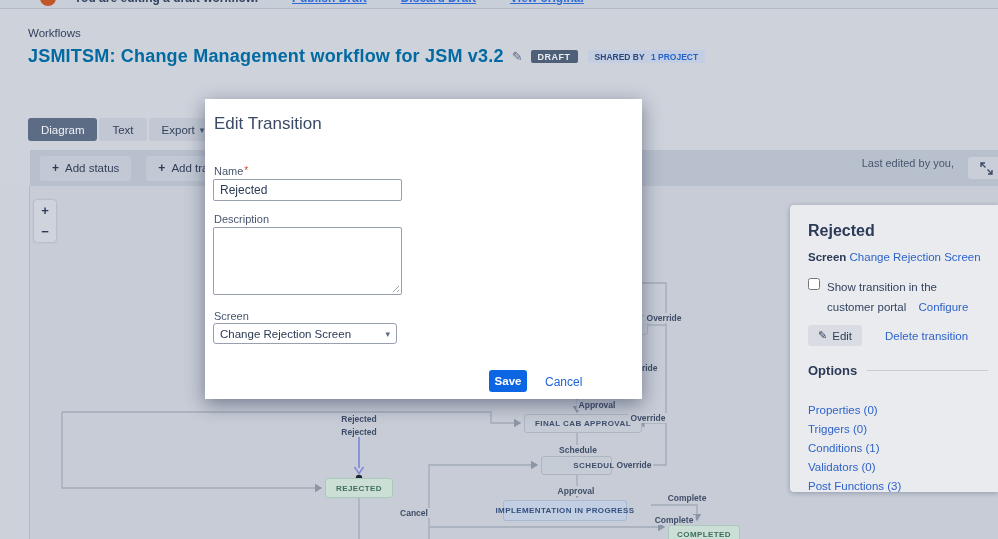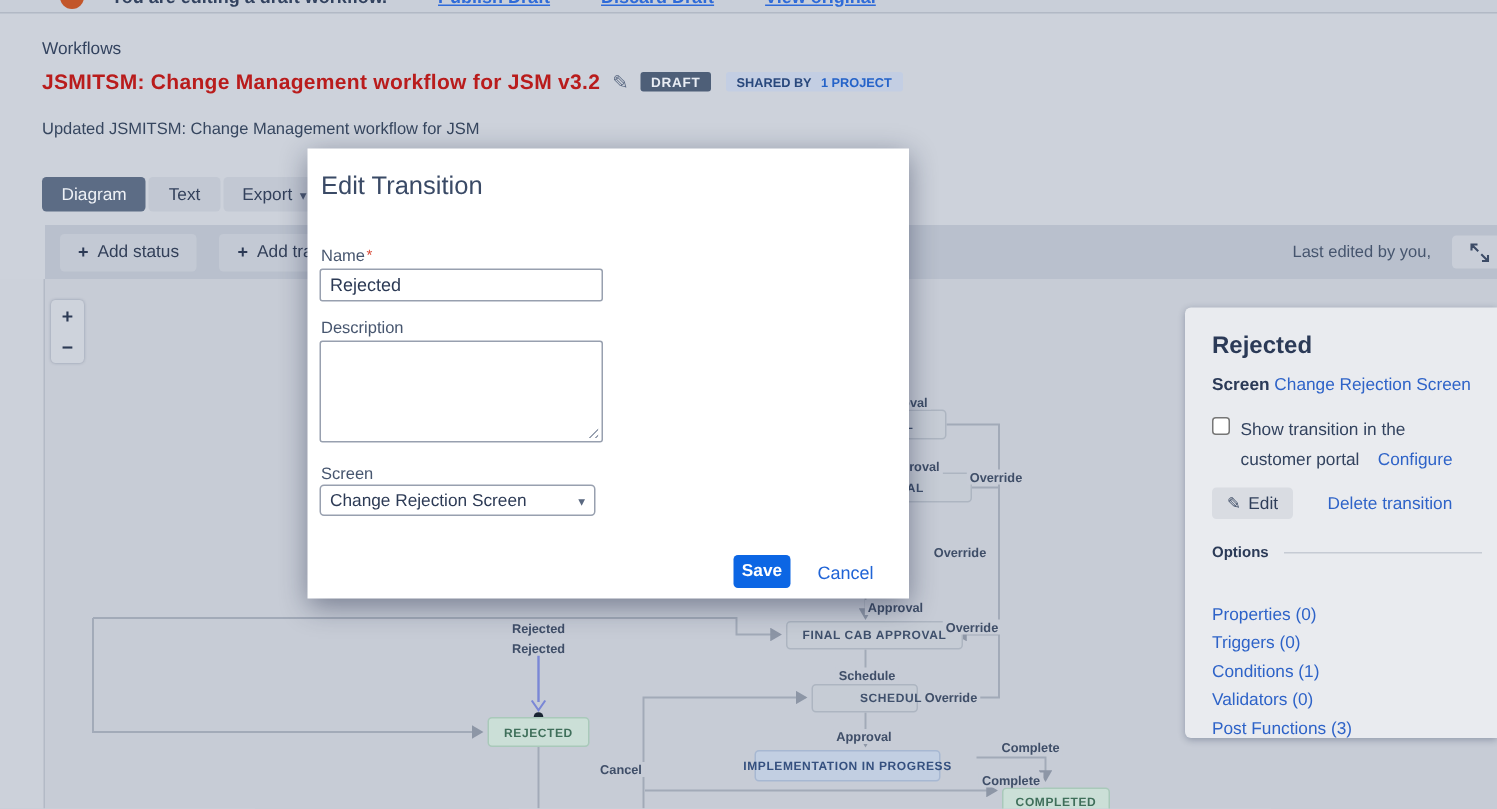--- a/index.html
+++ b/index.html
@@ -10,40 +10,40 @@
   
   .banner { position:absolute; left:0; top:0; width:998px; height:9px; background:#c9cfd9; border-bottom:1px solid #b2b9c5; overflow:hidden; }
   .banner-inner { position:absolute; left:0; top:-13px; height:22px; display:flex; align-items:center; white-space:nowrap; }
   .avatar { width:16px; height:16px; border-radius:50%; background:#c2562a; margin-left:40px; }
   .banner-text { margin-left:18px; font-size:12px; font-weight:bold; color:#32425f; }
   .banner-link { margin-left:34px; font-size:12px; font-weight:bold; color:#2f6bd9; text-decoration:underline; cursor:pointer; }
 
   
   .breadcrumb { position:absolute; left:28px; top:27px; font-size:11.5px; color:#33435f; cursor:pointer; }
   .title-row { position:absolute; left:28px; top:46px; display:flex; align-items:center; }
-  .page-title { font-size:14px; font-weight:bold; color:#b91c1c; letter-spacing:0.2px; }
+  .page-title { font-size:18px; font-weight:bold; color:#0369a1; letter-spacing:0.2px; }
   .pencil-sm { font-size:13px; color:#5c6b84; margin-left:8px; cursor:pointer; }
   .draft-badge { margin-left:8px; background:#4e5f78; color:#e8ecf3; font-size:9px; font-weight:bold; letter-spacing:0.5px; padding:2px 7px 1px; border-radius:2px; }
   .shared-chip { margin-left:10px; background:#c3cee3; border-radius:2px; padding:2px 7px 1px; font-size:8.5px; font-weight:bold; }
   .shared-chip .lbl-part { color:#29487c; }
   .shared-chip .link-part { color:#2563c9; margin-left:4px; cursor:pointer; }
   .subtitle { position:absolute; left:28px; top:80px; font-size:11px; color:#36465f; }
 
   
   .tabs { position:absolute; left:28px; top:118px; display:flex; gap:2px; }
   .tab { height:23px; padding:0 13px; display:flex; align-items:center; font-size:11.5px; border-radius:3px; cursor:pointer; background:#c2c8d3; color:#33415c; }
   .tab.active { background:#5c6c85; color:#eef1f6; }
   .tab .chev { font-size:9px; margin-left:5px; color:#4a5871; }
 
   
   .toolbar { position:absolute; left:30px; top:150px; right:0; height:36px; background:#b9c0cd; display:flex; align-items:center; }
   .tb-btn { height:25px; margin-left:10px; padding:0 12px; background:#c3c9d4; border-radius:3px; display:flex; align-items:center; font-size:11.5px; color:#323f58; cursor:pointer; white-space:nowrap; }
   .tb-btn:nth-child(2){ margin-left:15px; }
   .plus { font-weight:bold; margin-right:6px; font-size:12px; color:#2c3a55; }
-  .tb-right { margin-left:auto; display:flex; align-items:center; }
+  .tb-right { margin-left:auto; display:flex; align-items:flex-start; }
   .last-edited { font-size:11px; color:#46556e; }
   .fit-btn { width:36px; height:22px; background:#c9ced8; border-radius:3px; margin-left:14px; margin-right:-6px; display:flex; align-items:center; justify-content:center; cursor:pointer; }
 
   
   .canvas { position:absolute; left:0; top:186px; width:998px; height:353px; background:#c7ccd6; }
   .gutter { position:absolute; left:0; top:0; width:30px; height:353px; background:#ccd1da; border-right:1px solid #b3bac6; }
   .zoom-ctl { position:absolute; left:34px; top:14px; width:22px; height:42px; background:#ced3dc; border-radius:3px; box-shadow:0 0 2px rgba(40,55,90,.35); display:flex; flex-direction:column; align-items:center; justify-content:space-around; }
   .zoom-ctl div { font-size:13px; font-weight:bold; color:#2c3a55; line-height:1; cursor:pointer; }
   svg.connectors { position:absolute; left:0; top:0; pointer-events:none; }
   .node { position:absolute; display:flex; align-items:center; justify-content:center; border-radius:3px; border:1px solid; font-size:8px; font-weight:bold; letter-spacing:0.4px; cursor:pointer; white-space:nowrap; }
@@ -60,27 +60,27 @@
   .plink { color:#2e63c8; cursor:pointer; }
   .cust-row { position:absolute; left:18px; top:72px; width:168px; display:flex; }
   .cust-row input { width:12px; height:12px; margin-top:1px; accent-color:#e9ebef; }
   .cust-text { margin-left:7px; font-size:11.5px; color:#33435f; line-height:20px; width:150px; }
   .cust-text .plink { margin-left:9px; }
   .panel-actions { position:absolute; left:18px; top:120px; display:flex; align-items:center; }
   .edit-btn { background:#d9dce2; border-radius:3px; height:21px; padding:0 10px; display:flex; align-items:center; font-size:11.5px; color:#2f3e59; cursor:pointer; }
   .edit-btn .pic { font-size:11px; margin-right:5px; color:#3a4963; }
   .del-link { margin-left:23px; font-size:11.5px; }
   .options-head { position:absolute; left:18px; top:158px; right:10px; display:flex; align-items:center; }
-  .options-head .t { font-size:10px; font-weight:bold; color:#2b3a57; }
+  .options-head .t { font-size:13px; font-weight:bold; color:#2b3a57; }
   .options-head .rule { flex:1; height:1px; background:#c6cbd4; margin-left:10px; }
   .options-list { position:absolute; left:18px; top:196px; }
   .option-link { font-size:11.5px; color:#2e63c8; line-height:19px; cursor:pointer; }
 
   
-  .modal { position:absolute; left:205px; top:99px; width:401px; height:300px; background:#ffffff; box-shadow:0 5px 18px rgba(15,25,55,.45); z-index:10; }
+  .modal { position:absolute; left:205px; top:99px; width:437px; height:300px; background:#ffffff; box-shadow:0 5px 18px rgba(15,25,55,.45); z-index:10; }
   .modal-title { position:absolute; left:9px; top:15px; font-size:17px; color:#3a4a66; }
   .flabel { position:absolute; left:9px; font-size:11px; color:#47566f; }
   .req { color:#d84a38; font-size:10px; vertical-align:top; margin-left:1px; }
   .name-input { position:absolute; left:8px; top:80px; width:189px; height:22px; border:1px solid #98a0af; border-radius:2px; font-family:"Liberation Sans",sans-serif; font-size:12px; color:#2c3a55; padding:0 6px; background:#fff; }
   .desc-area { position:absolute; left:8px; top:128px; width:189px; height:68px; border:1px solid #98a0af; border-radius:2px; resize:none; background:#fff; }
   .resize-corner { position:absolute; left:185px; top:184px; width:9px; height:9px; background:repeating-linear-gradient(135deg, transparent 0 2px, #9aa3b2 2px 3px); clip-path:polygon(100% 0, 100% 100%, 0 100%); }
   .screen-select { position:absolute; left:8px; top:224px; width:184px; height:21px; border:1px solid #98a0af; border-radius:3px; background:#fff; display:flex; align-items:center; font-size:11.5px; color:#2c3a55; padding:0 6px; cursor:pointer; }
   .screen-select .chev { margin-left:auto; font-size:9px; color:#5a6880; }
   .save-btn { position:absolute; left:284px; top:271px; width:38px; height:22px; background:#0c66e4; color:#fff; border:none; border-radius:3px; font-family:"Liberation Sans",sans-serif; font-size:11.5px; font-weight:bold; cursor:pointer; }
   .cancel-link { position:absolute; left:340px; top:276px; font-size:12px; color:#2064d6; cursor:pointer; }
@@ -103,21 +103,20 @@
   <div class="breadcrumb">Workflows</div>
   <div class="title-row">
     <span class="page-title">JSMITSM: Change Management workflow for JSM v3.2</span>
     <span class="pencil-sm">✎</span>
     <span class="draft-badge">DRAFT</span>
     <span class="shared-chip">
       <span class="lbl-part">SHARED BY</span>
       <span class="link-part">1 PROJECT</span>
     </span>
   </div>
-  <div class="subtitle">Updated JSMITSM: Change Management workflow for JSM</div>
 
   <div class="tabs">
     <div class="tab active">Diagram</div>
     <div class="tab">Text</div>
     <div class="tab">
       <span>Export</span>
       <span class="chev">▾</span>
     </div>
   </div>
 

